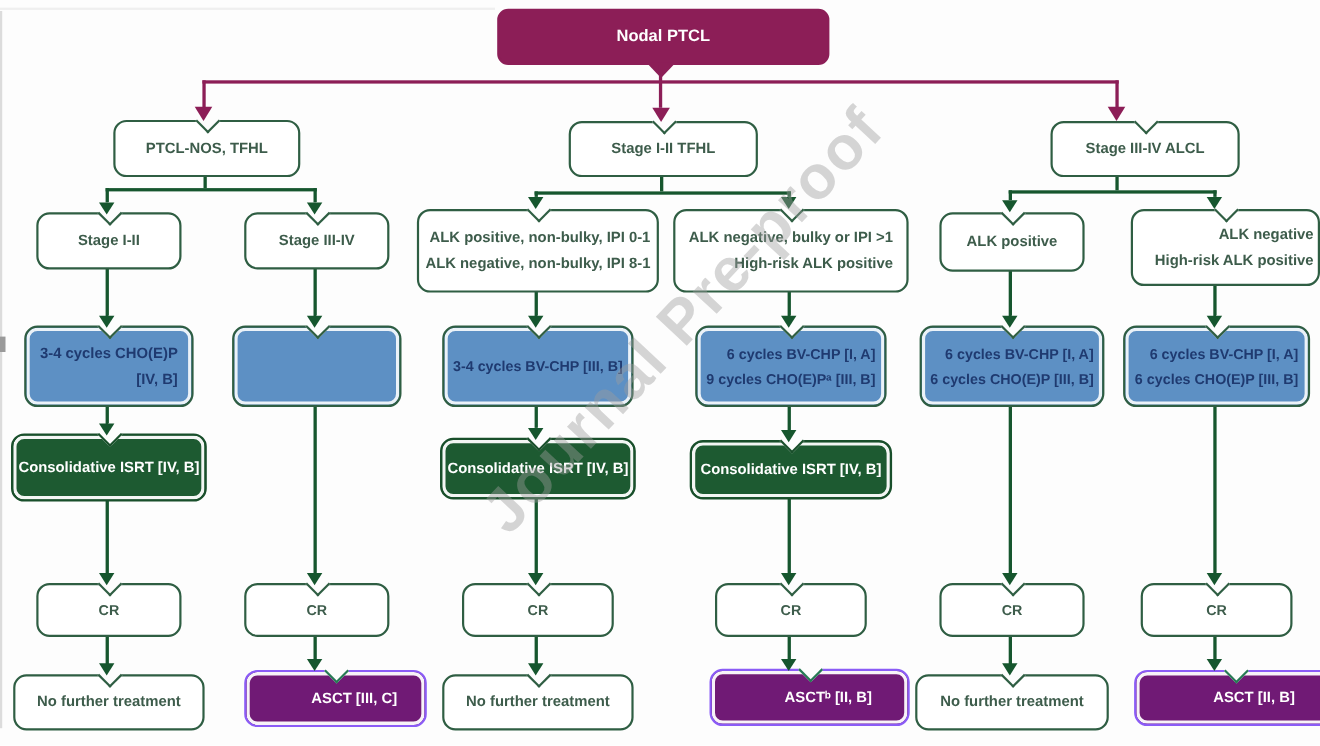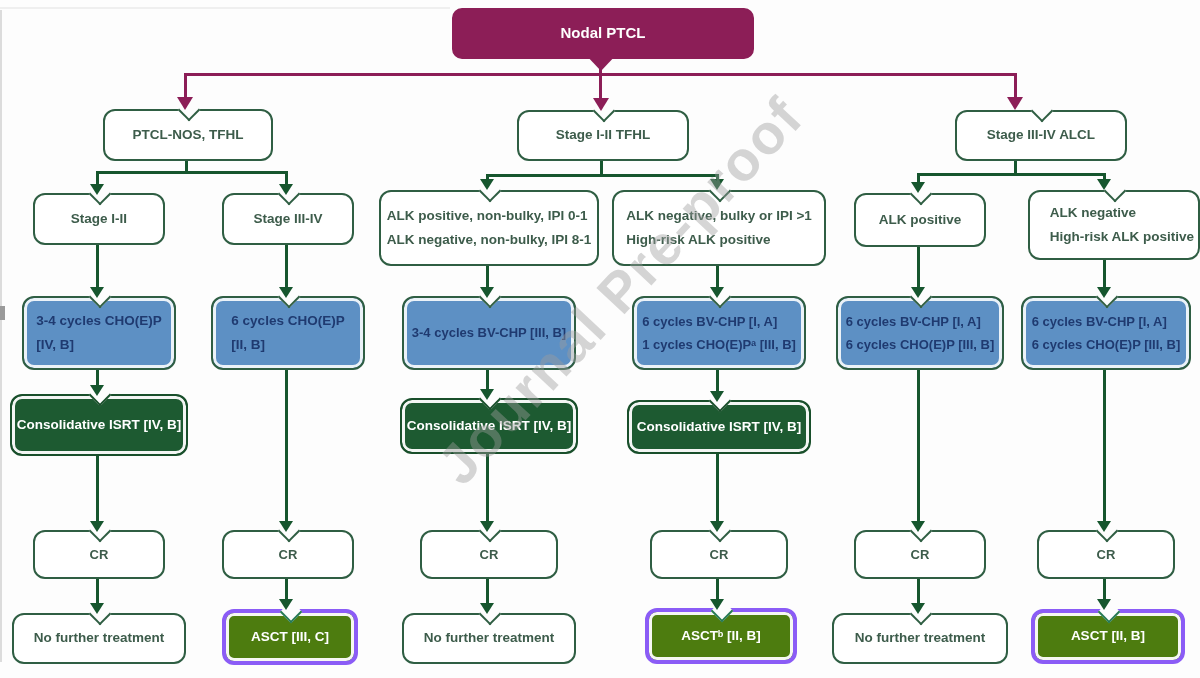--- a/index.html
+++ b/index.html
@@ -1,27 +1,27 @@
 <!DOCTYPE html>
 <html><head>
 <meta charset="utf-8">
 <style>
   html,body{margin:0;padding:0;background:#fff;}
   .stage{position:relative;width:1200px;height:678px;background:#fdfdfd;
          font-family:"Liberation Sans",sans-serif;overflow:hidden;}
 
   
   .node{position:absolute;border-radius:12px;display:flex;align-items:center;justify-content:center;
-        text-align:left;z-index:2;font-weight:bold;font-size:13.5px;}
+        text-align:right;z-index:2;font-weight:bold;font-size:13.5px;}
   .lbl{position:relative;z-index:4;}
   .lbl span{display:block;line-height:1.78;}
   .white{background:#ffffff;border:2px solid #2f5e43;color:#3d5c4b;}
   .blue{background:#5d90c4;border:2px solid #2f5e43;box-shadow:inset 0 0 0 3px rgba(255,255,255,.88);color:#1f3a70;}
   .dkgreen{background:#1d5a31;border:2px solid #194f2b;box-shadow:inset 0 0 0 3px rgba(255,255,255,.95);color:#ffffff;}
-  .teal{background:#4d7c0f;border:4px solid #8b5cf6;box-shadow:inset 0 0 0 3px rgba(255,255,255,.95);color:#ffffff;}
+  .teal{background:#701a75;border:2px solid #8b5cf6;box-shadow:inset 0 0 0 3px rgba(255,255,255,.95);color:#ffffff;padding-left:34px;}
   .purple-box{background:#8c1e57;border:2px solid #8c1e57;color:#ffffff;border-radius:10px;font-size:15px;}
 
   
   .notch{position:absolute;top:-9px;left:50%;width:14px;height:14px;margin-left:-7px;
          transform:rotate(45deg);background:#fdfdfd;
          border-right:2px solid #2f5e43;border-bottom:2px solid #2f5e43;z-index:3;}
   .dkgreen .notch{border-color:#194f2b;}
   .teal .notch{border-color:#267a54;}
 
   
@@ -163,36 +163,32 @@
 
   <div class="node blue" style="left:22px;top:296px;width:150px;height:70px;">
     <i class="notch"></i>
     <div class="lbl">
       <span>3-4 cycles CHO(E)P</span>
       <span>[IV, B]</span>
     </div>
   </div>
   <div class="node blue" style="left:211px;top:296px;width:150px;height:70px;">
     <i class="notch"></i>
-    <div class="lbl">
-      <span>6 cycles CHO(E)P</span>
-      <span>[II, B]</span>
-    </div>
   </div>
   <div class="node blue" style="left:402px;top:296px;width:170px;height:70px;font-size:13px;">
     <i class="notch"></i>
     <div class="lbl">
       <span>3-4 cycles BV-CHP [III, B]</span>
     </div>
   </div>
   <div class="node blue" style="left:632px;top:296px;width:170px;height:70px;font-size:13px;">
     <i class="notch"></i>
     <div class="lbl">
       <span>6 cycles BV-CHP [I, A]</span>
-      <span>1 cycles CHO(E)Pᵃ [III, B]</span>
+      <span>9 cycles CHO(E)Pᵃ [III, B]</span>
     </div>
   </div>
   <div class="node blue" style="left:836px;top:296px;width:164px;height:70px;font-size:13px;">
     <i class="notch"></i>
     <div class="lbl">
       <span>6 cycles BV-CHP [I, A]</span>
       <span>6 cycles CHO(E)P [III, B]</span>
     </div>
   </div>
   <div class="node blue" style="left:1021px;top:296px;width:166px;height:70px;font-size:13px;">

